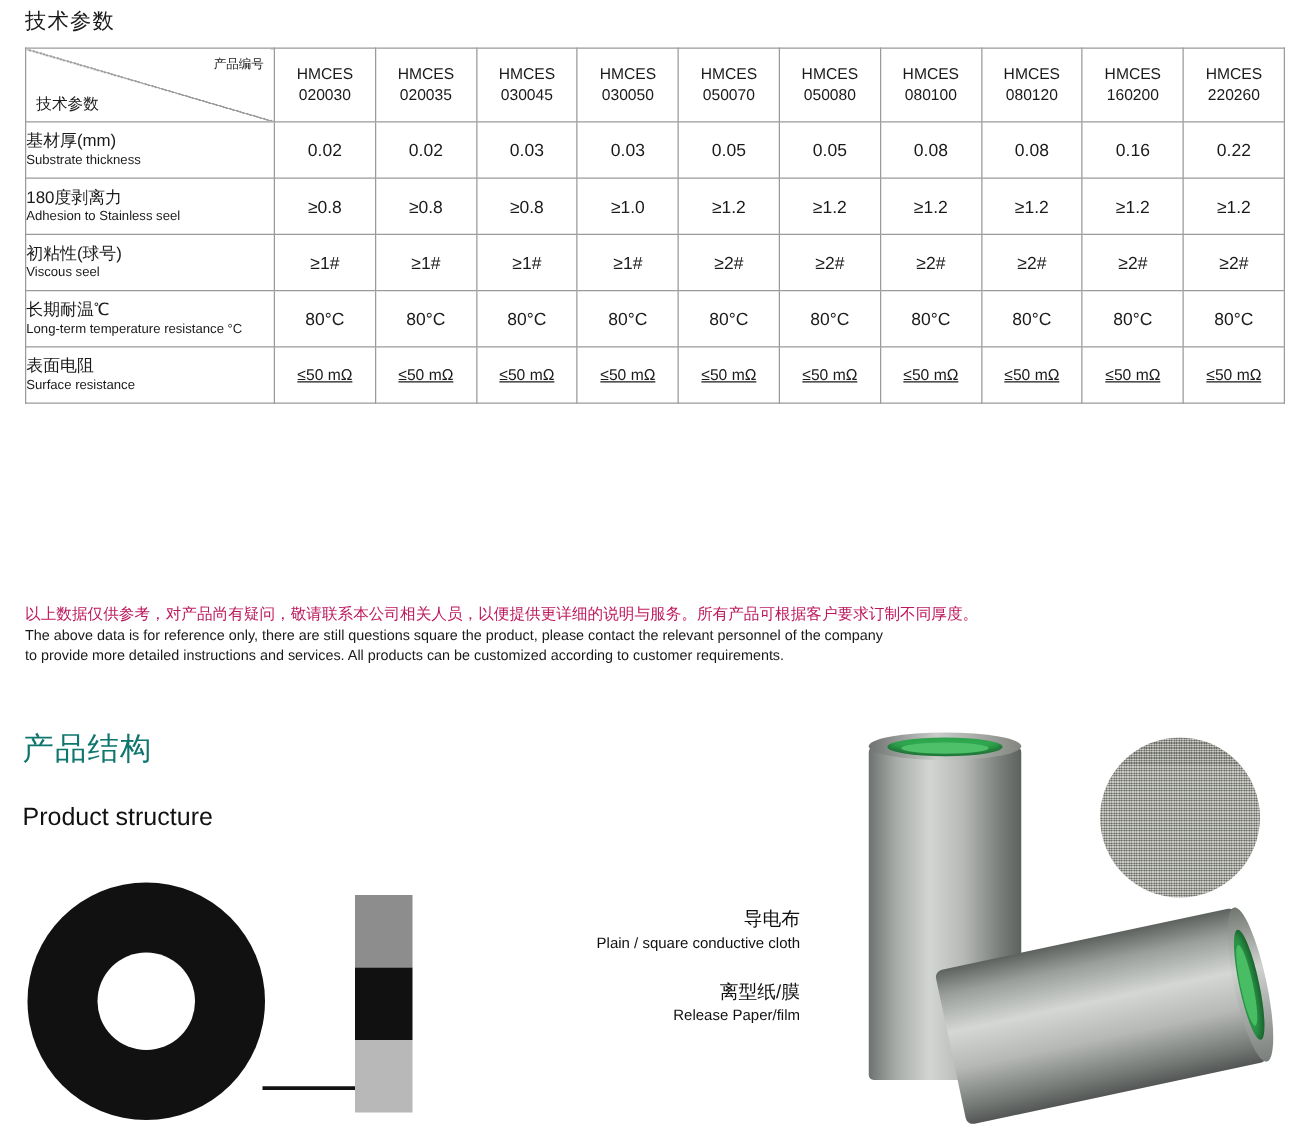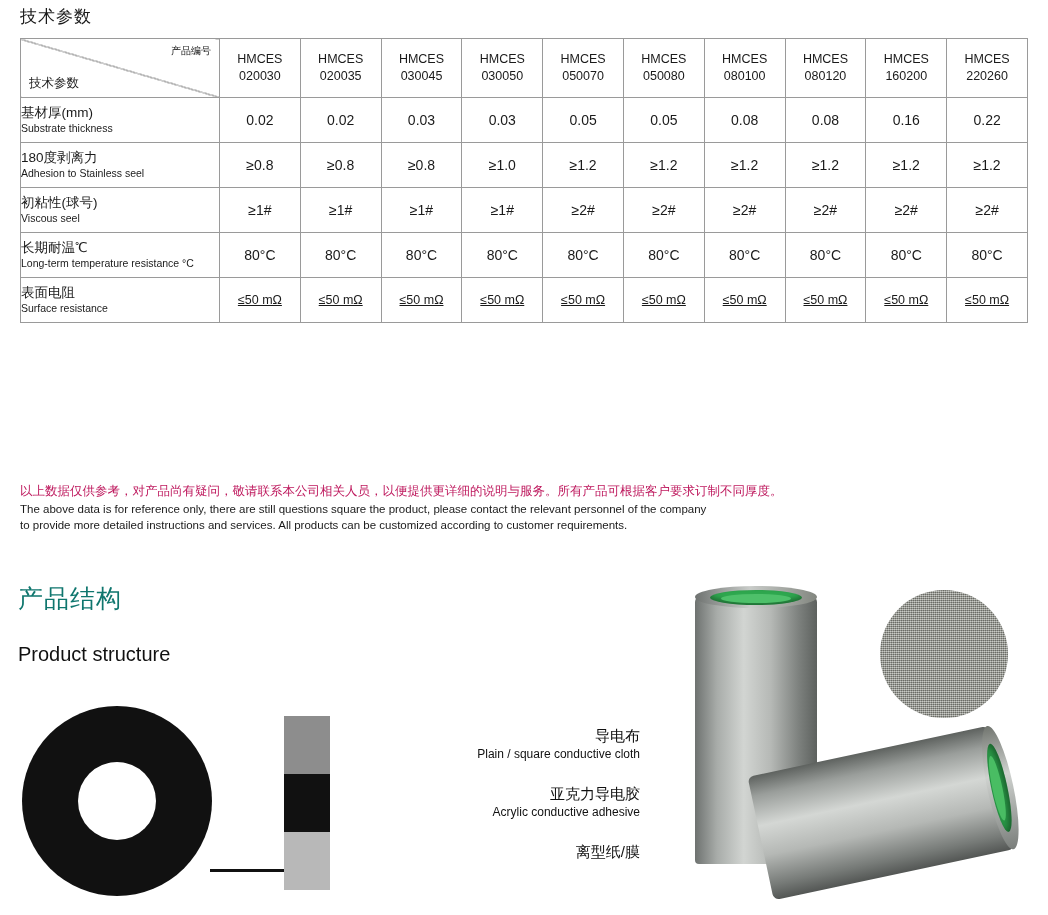--- a/index.html
+++ b/index.html
@@ -481,25 +481,22 @@
   <div class="layer adhesive"></div>
   <div class="layer release"></div>
 </div>
 
 <div class="legend">
   <div class="legend-item">
     <span class="cn">导电布</span>
     <span class="en">Plain / square conductive cloth</span>
   </div>
   <div class="legend-item">
-    <span class="cn">亚克力导电胶</span>
-    <span class="en">Acrylic conductive adhesive</span>
-  </div>
-  <div class="legend-item">
     <span class="cn">离型纸/膜</span>
+    <span class="en">Release Paper/film</span>
   </div>
 </div>
 
 <div class="photo">
   <div class="roll-img roll-standing">
     <div class="rim"></div>
     <div class="core"></div>
     <div class="core-in"></div>
   </div>
   <div class="roll-img roll-lying">

